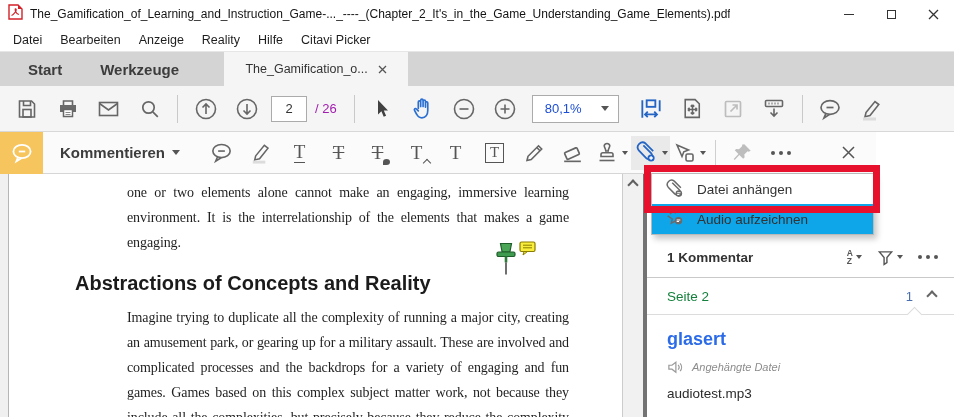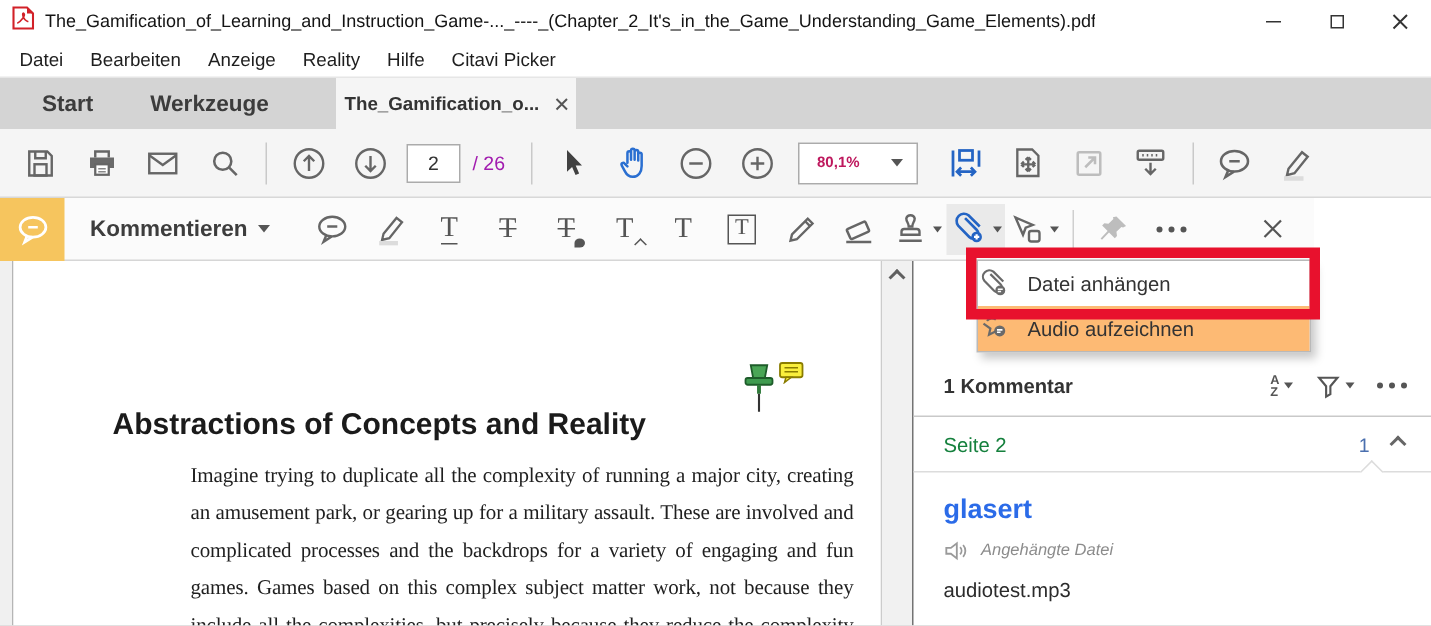--- a/index.html
+++ b/index.html
@@ -21,34 +21,34 @@
   
   .menubar { position:absolute; top:28px; left:0; width:954px; height:24px; background:#fff;
              display:flex; align-items:center; padding-left:4px; border-bottom:1px solid #e6e6e6; }
   .menu-item { padding:0 9px; font-size:12.5px; color:#1e1e1e; }
 
   
   .tabbar { position:absolute; top:52px; left:0; width:954px; height:34px; background:#d4d4d4;
             display:flex; align-items:stretch; }
   .tab-static { display:flex; align-items:center; padding:0 19px; font-size:15px; font-weight:700;
                 color:#3c3c3c; }
-  .tab-doc { margin-left:26px; width:160px; background:#f5f5f5; display:flex; align-items:center;
-             justify-content:center; gap:10px; font-size:12.5px; color:#333;font-weight:bold; }
+  .tab-doc { margin-left:26px; width:184px; background:#f5f5f5; display:flex; align-items:center;
+             justify-content:center; gap:10px; font-size:12.5px; color:#333; }
 
   
   .toolbar { position:absolute; top:86px; left:0; width:954px; height:46px; background:#f5f5f5;
              border-bottom:1px solid #d8d8d8; display:flex; align-items:center; padding-left:6px; }
   .tbtn { width:41px; height:38px; display:flex; align-items:center; justify-content:center; }
   .tsep { width:1px; height:28px; background:#c9c9c9; margin:0 7px; }
   .page-input { width:36px; height:26px; border:1px solid #ababab; background:#fff; margin-left:4px;
                 display:flex; align-items:center; justify-content:center; font-size:13px; color:#333; }
   .page-total { font-size:13px; color:#a21caf; margin:0 10px 0 8px; white-space:nowrap; }
   .zoom-box { height:28px; border:1px solid #ababab; background:#fff; display:flex; align-items:center;
               margin:0 12px 0 6px; }
-  .zoom-val { font-size:10px; color:#be185d; padding:0 10px 0 12px; min-width:52px;font-weight:bold; }
+  .zoom-val { font-size:13px; color:#1d4ed8; padding:0 10px 0 12px; min-width:52px; }
   .zoom-caret { width:26px; align-self:stretch; display:flex; align-items:center; justify-content:center; }
   .caret-down { width:0; height:0; border-left:4px solid transparent; border-right:4px solid transparent;
                 border-top:5px solid #555; }
   .caret-down.sm { border-left-width:3.2px; border-right-width:3.2px; border-top-width:4px; margin-left:3px; }
 
   
   .commentbar { position:absolute; top:132px; left:0; width:876px; height:42px; background:#fbfbfb;
                 border-bottom:1px solid #d6d6d6; display:flex; align-items:center; }
   .yellow-box { width:43px; height:42px; background:#f6c55e; display:flex; align-items:center;
                 justify-content:center; flex:none; }
@@ -69,21 +69,21 @@
   .dots3 i { width:4px; height:4px; border-radius:50%; background:#555; }
 
   
   .content { position:absolute; top:174px; left:0; width:954px; height:243px; display:flex; }
   .page-gutter { width:9px; background:#f0f0f0; border-right:1px solid #b5b5b5; }
   .page { flex:1; background:#fff; position:relative; font-family:"Liberation Serif", serif; }
   .vscroll { width:21px; background:#f1f1f1; border-left:1px solid #cccccc; display:flex;
              justify-content:center; padding-top:7px; }
   .chev-up { width:8px; height:8px; border-left:2px solid #606060; border-top:2px solid #606060;
              transform:rotate(45deg); }
-  .panel { width:346px; background:#fff; border-left:1px solid #737373; }
+  .panel { width:311px; background:#fff; border-left:4px solid #737373; }
 
   
   .p-body { position:absolute; font-size:14px; line-height:25px; letter-spacing:-0.1px;
             text-align:justify; color:#1f1f1f; }
   .p1 { left:118px; top:6px; width:442px; }
   .p2 { left:118px; top:131px; width:442px; }
   .doc-heading { position:absolute; left:66px; top:98px; font-family:"Liberation Sans", sans-serif;
                  font-size:20px; font-weight:700; color:#1b1b1b; white-space:nowrap; }
   .pushpin { position:absolute; left:486px; top:68px; }
   .note-mini { position:absolute; left:510px; top:67px; }
@@ -105,23 +105,23 @@
   .card { padding:14px 16px 0 20px; }
   .card-author { font-size:18px; font-weight:700; color:#2b6be8; }
   .attach-row { margin-top:10px; display:flex; align-items:center; gap:9px; }
   .attach-kind { font-size:11px; font-style:italic; color:#8c8c8c; }
   .card-file { margin-top:12px; font-size:13.5px; color:#2b2b2b; }
   .card-date { margin-top:14px; font-size:12px; color:#8a8a8a; display:flex; gap:10px; }
 
   
   .attach-menu { position:absolute; left:651px; top:173px; width:223px; background:#fff;
                  border:1px solid #b9b9b9; box-shadow:3px 4px 6px rgba(0,0,0,.22); z-index:20; }
-  .am-item { height:30px; display:flex; align-items:center; gap:11px; 
+  .am-item { height:30px; display:flex; align-items:center; gap:11px; padding-left:12px;
              font-size:13.5px; color:#333; }
-  .am-item.hl { background:#fdba74; }
+  .am-item.hl { background:#0ea5e9; }
 
   
   .red-box { position:absolute; left:644px; top:165px; width:236px; height:48px;
              border:7px solid #e8112d; z-index:30; pointer-events:none; }
 </style>
 </head>
 <body>
 
 <div id="app">
 
@@ -382,20 +382,21 @@
       <svg width="15" height="15" viewBox="0 0 15 15">
           <path d="M2 2l11 11M13 2L2 13" stroke="#555" stroke-width="1.5"></path>
         </svg>
     </div>
   </div>
 
   <div class="content">
     <div class="page-gutter"></div>
 
     <div class="page">
+      <div class="p-body p1">one or two elements alone cannot make an engaging, immersive learning environment. It is the interrelationship of the elements that makes a game engaging.</div>
 
       <span class="pushpin">
         <svg width="22" height="38" viewBox="0 0 22 38">
             <path d="M5.5 1.5h11l-1.6 8.5H7.1z" fill="#4aa556" stroke="#1e5c2a" stroke-width="1.2"></path>
             <rect x="2" y="10" width="18" height="4.5" rx="1.5" fill="#3f9b4f" stroke="#1e5c2a" stroke-width="1.2"></rect>
             <rect x="9.7" y="14.5" width="2.6" height="6" fill="#2f7a3a"></rect>
             <path d="M11 20.5v12" stroke="#333" stroke-width="1.4"></path>
           </svg>
       </span>
       <span class="note-mini">

